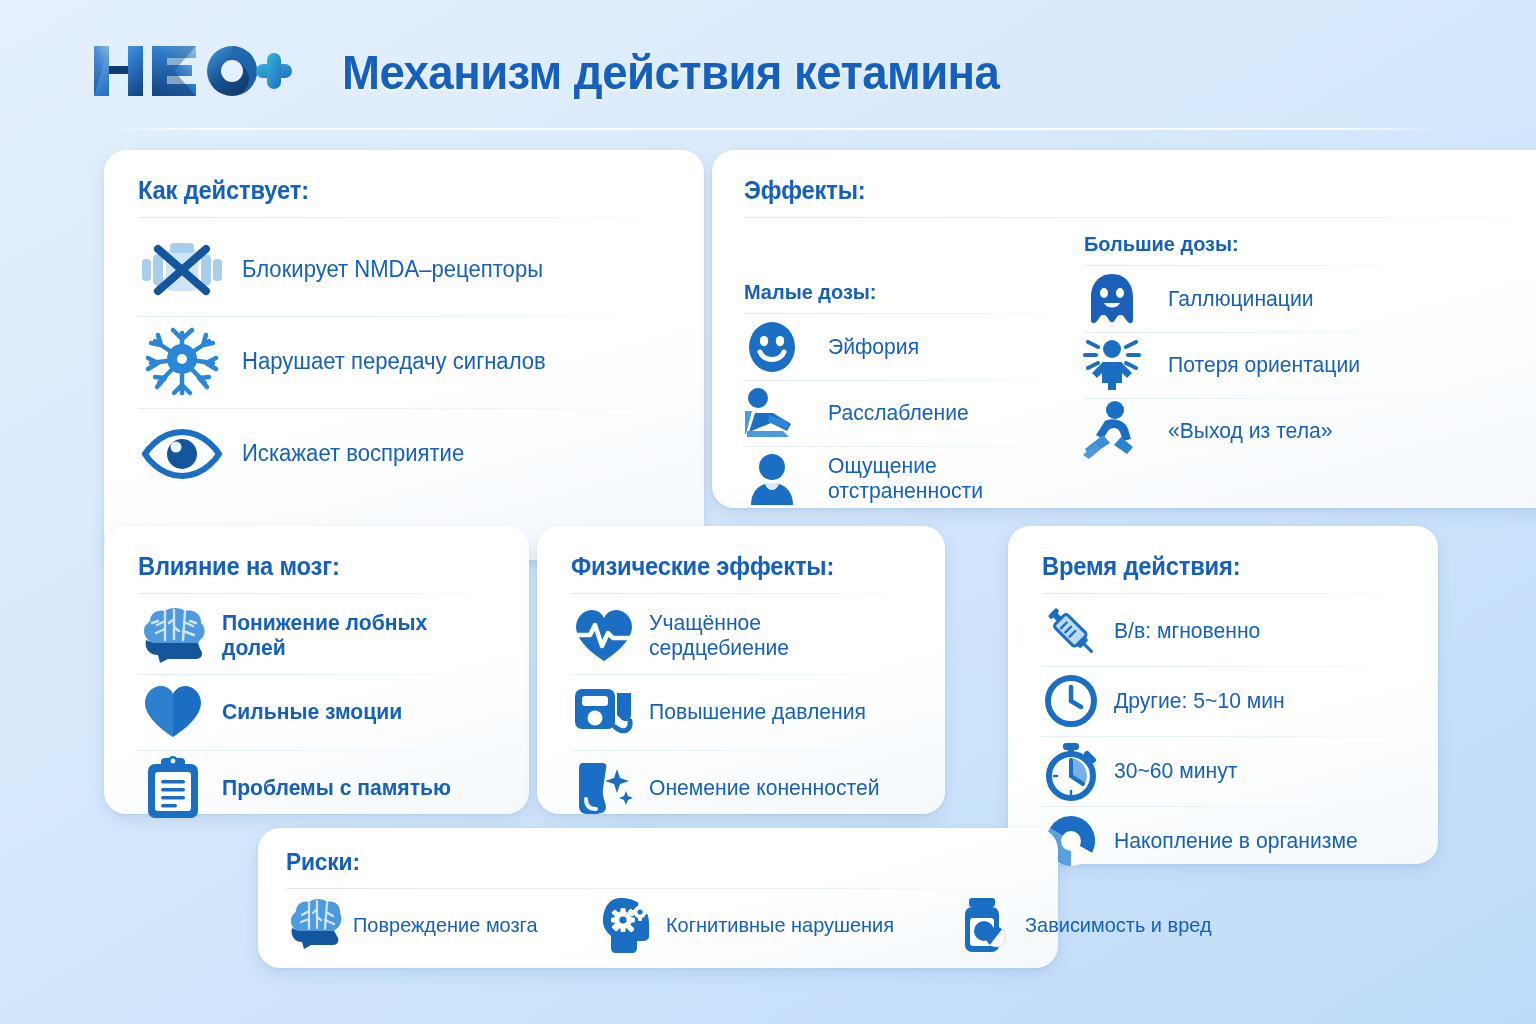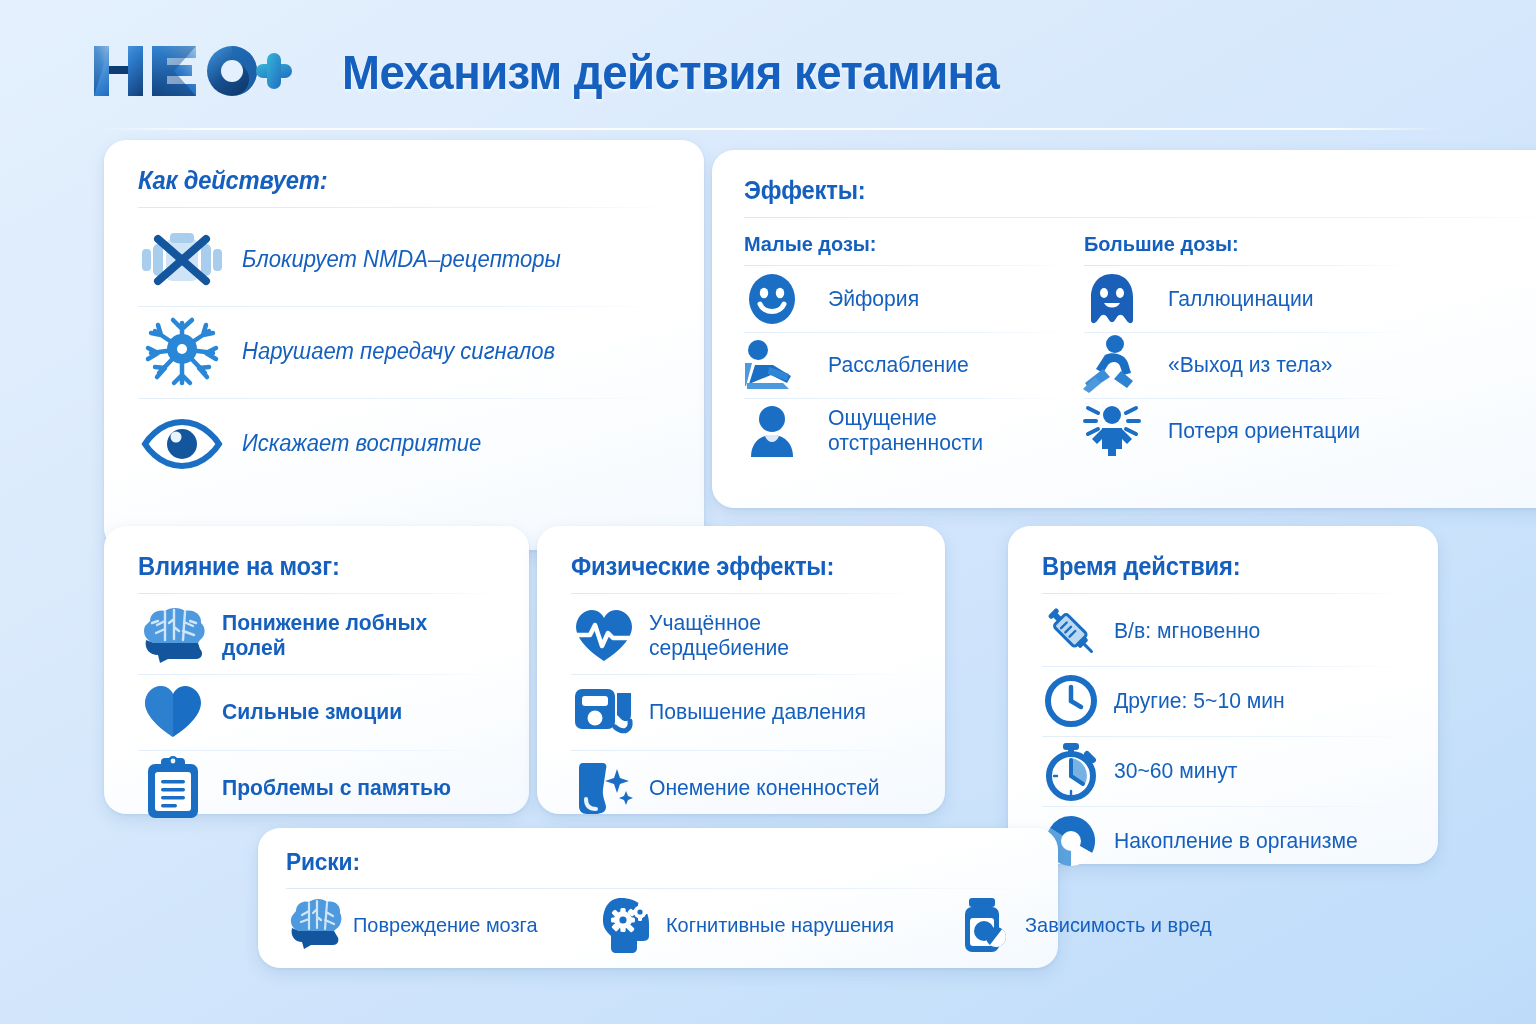--- a/index.html
+++ b/index.html
@@ -102,39 +102,39 @@
     color: #1560be;
     line-height: 1.12;
     font-family: "Liberation Sans Narrow", "Liberation Sans", sans-serif;
     transform: scaleX(0.96);
     transform-origin: left center;
     white-space: pre-line;
   }
 
   
   #card-how {
-    left: 104px; top: 140px;
-    width: 600px; height: 410px; font-style: italic;
+    left: 104px; top: 150px;
+    width: 600px; height: 410px;
   }
   #card-how .rows { margin-top: 6px; }
   #card-how .row { height: 92px; }
   #card-how .row-icon { width: 88px; height: 64px; }
 
   
   #card-effects {
     left: 712px; top: 150px;
     width: 870px; height: 358px;
     padding: 26px 8px 18px 32px;
   }
   .dose-cols {
     display: flex;
     margin-top: 14px;
   }
   .dose-col { width: 330px; }
-  .dose-col:first-child { margin-right: 10px; }
+  .dose-col:first-child { margin-right: 10px; margin-top: 48px; }
   .dose-head {
     font-size: 21px;
     font-weight: 700;
     color: #1560be;
     white-space: nowrap;
     font-family: "Liberation Sans Narrow", "Liberation Sans", sans-serif;
     transform: scaleX(0.95);
     transform-origin: left center;
   }
   .dose-rule {
@@ -374,49 +374,49 @@
             <ellipse cx="17" cy="21" rx="4" ry="5" fill="#ffffff"></ellipse>
             <ellipse cx="33" cy="21" rx="4" ry="5" fill="#ffffff"></ellipse>
             <path d="M17 31 C20 37 30 37 33 31 Z" fill="#ffffff"></path>
           </svg>
         </div>
         <div class="row-label">Галлюцинации</div>
       </div>
 
       <div class="row">
         <div class="row-icon">
-          <svg width="62" height="60" viewBox="0 0 62 60">
-            <circle cx="34" cy="9" r="9" fill="#1a6fc4"></circle>
-            <path d="M24 20 C32 16 44 19 47 28 L50 38 L42 40 L39 31 C37 26 30 26 27 30 L22 38 L15 34 Z" fill="#1a6fc4"></path>
-            <path d="M22 34 L4 48 L9 55 L29 42 Z" fill="#3a8ed8"></path>
-            <path d="M40 36 L52 46 L46 53 L33 44 Z" fill="#2d82d2"></path>
-            <path d="M14 42 L2 54 L8 58 L20 48 Z" fill="#4c99dc"></path>
-          </svg>
-        </div>
-        <div class="row-label">«Выход из тела»</div>
-      </div>
-
-      <div class="row">
-        <div class="row-icon">
           <svg width="56" height="52" viewBox="0 0 56 52">
             <g stroke="#1a6fc4" stroke-width="4" stroke-linecap="round">
               <line x1="14" y1="8" x2="4" y2="3"></line>
               <line x1="12" y1="16" x2="1" y2="16"></line>
               <line x1="14" y1="24" x2="4" y2="29"></line>
               <line x1="42" y1="8" x2="52" y2="3"></line>
               <line x1="44" y1="16" x2="55" y2="16"></line>
               <line x1="42" y1="24" x2="52" y2="29"></line>
             </g>
             <circle cx="28" cy="10" r="9" fill="#1a6fc4"></circle>
             <path d="M18 23 L38 23 L38 44 L32 44 L32 51 L24 51 L24 44 L18 44 Z" fill="#1a6fc4"></path>
             <path d="M18 24 L8 34 L13 39 L20 32 Z" fill="#1a6fc4"></path>
             <path d="M38 24 L48 34 L43 39 L36 32 Z" fill="#1a6fc4"></path>
           </svg>
         </div>
         <div class="row-label">Потеря ориентации</div>
+      </div>
+
+      <div class="row">
+        <div class="row-icon">
+          <svg width="62" height="60" viewBox="0 0 62 60">
+            <circle cx="34" cy="9" r="9" fill="#1a6fc4"></circle>
+            <path d="M24 20 C32 16 44 19 47 28 L50 38 L42 40 L39 31 C37 26 30 26 27 30 L22 38 L15 34 Z" fill="#1a6fc4"></path>
+            <path d="M22 34 L4 48 L9 55 L29 42 Z" fill="#3a8ed8"></path>
+            <path d="M40 36 L52 46 L46 53 L33 44 Z" fill="#2d82d2"></path>
+            <path d="M14 42 L2 54 L8 58 L20 48 Z" fill="#4c99dc"></path>
+          </svg>
+        </div>
+        <div class="row-label">«Выход из тела»</div>
       </div>
     </div>
 
   </div>
 </div>
 
 <div class="card" id="card-brain">
   <div class="card-title">Влияние на мозг:</div>
   <div class="title-rule"></div>
   <div class="rows">

